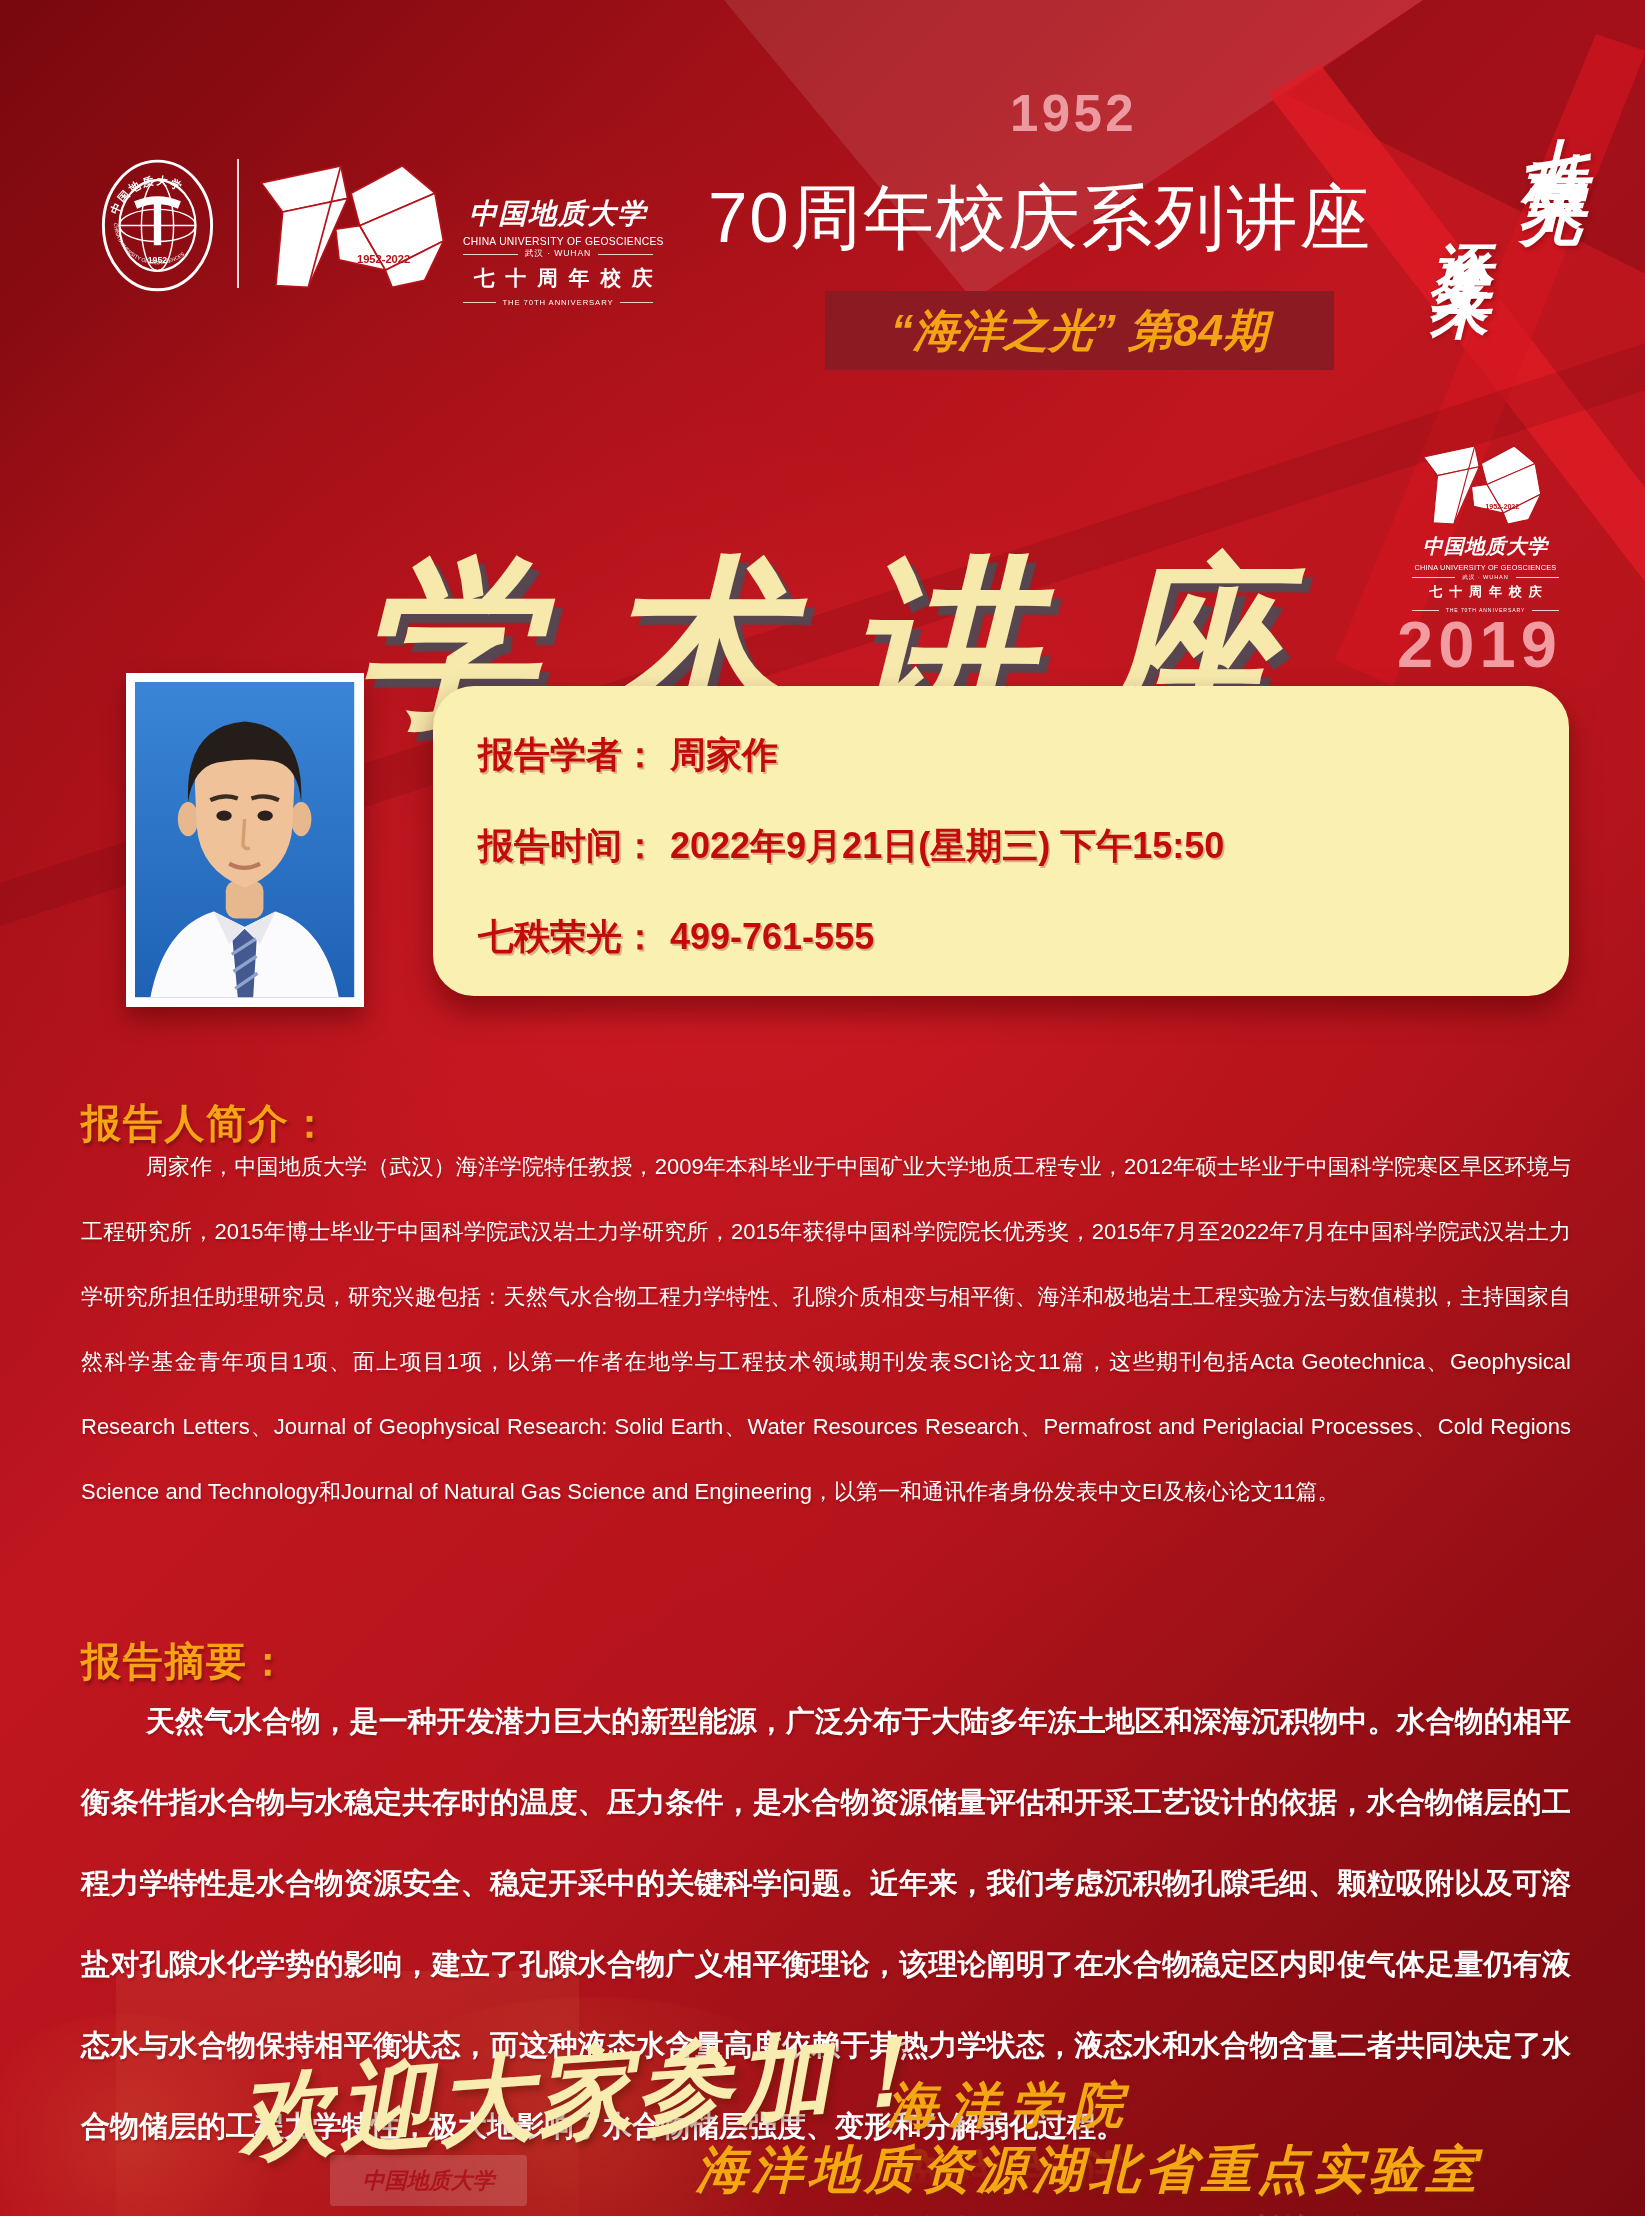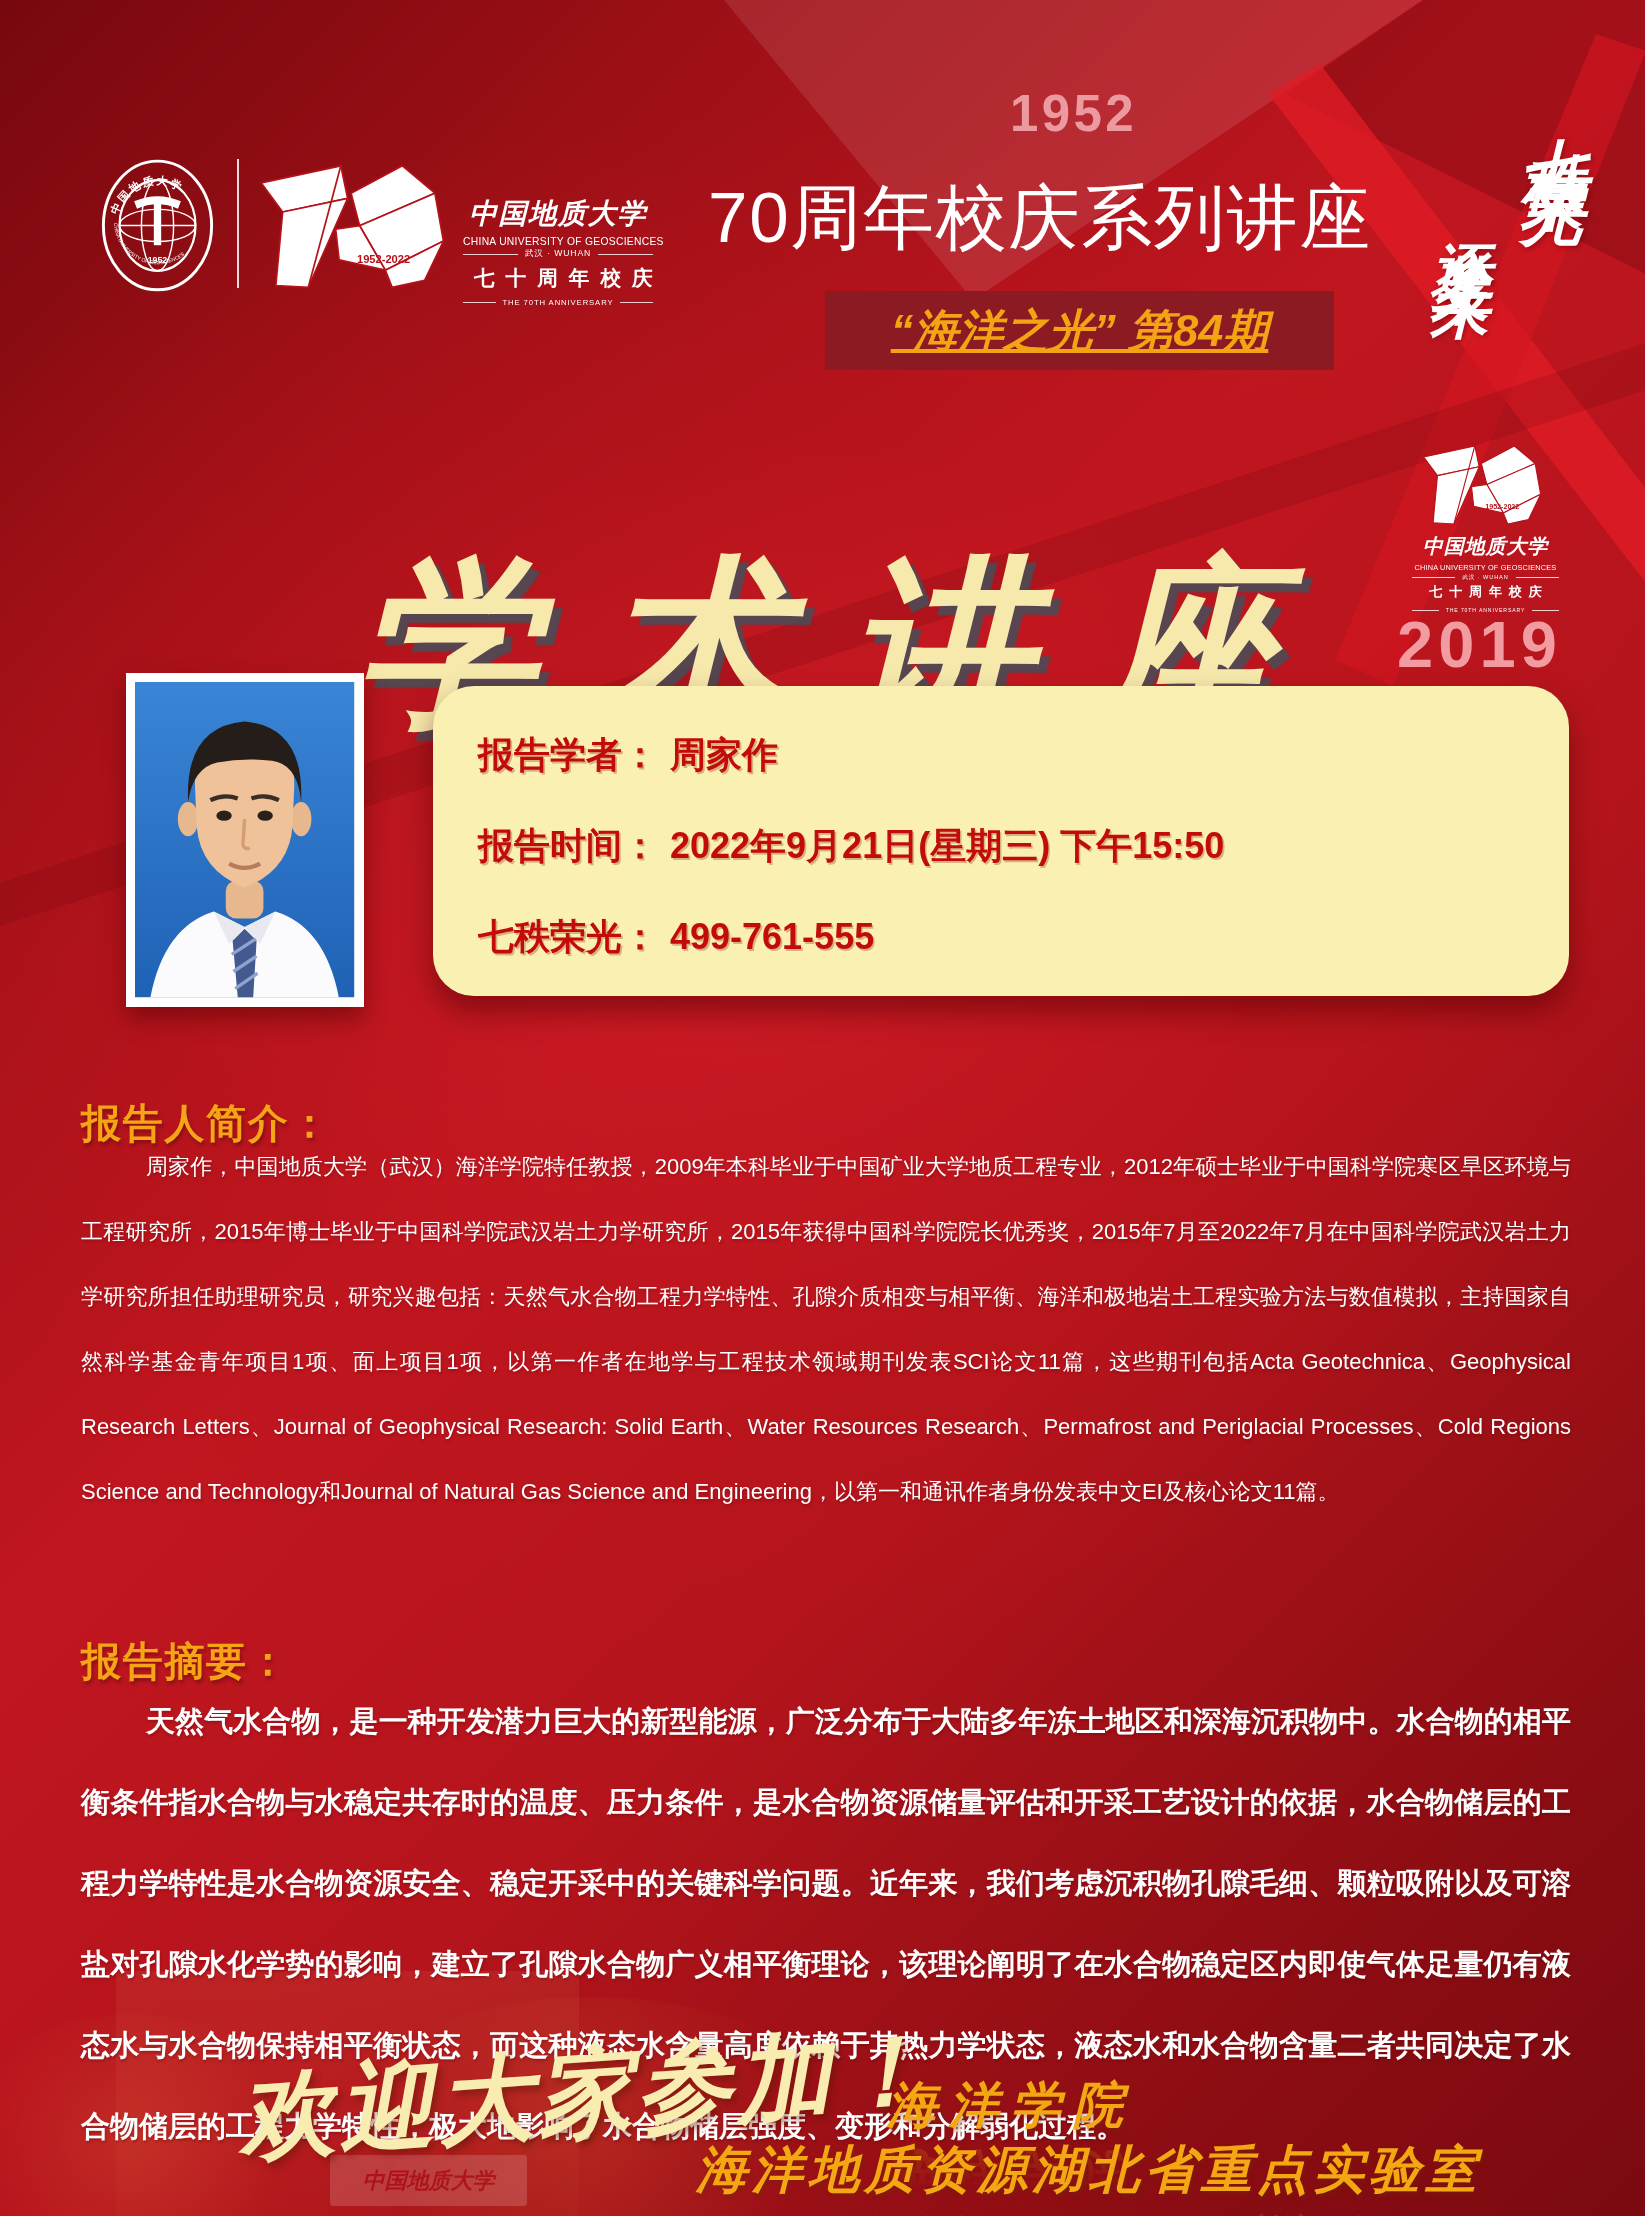--- a/index.html
+++ b/index.html
@@ -59,21 +59,21 @@
   .uni-anniv{font-size:20.6px;font-weight:bold;letter-spacing:11px;margin-top:3.4px;white-space:nowrap;text-indent:11px;}
   .uni-anniv-en{display:flex;align-items:center;gap:6.9px;justify-content:center;margin-top:6px;}
   .uni-anniv-en .rule{flex:1;height:0.9px;background:rgba(255,255,255,.8);}
   .uni-anniv-en span{font-size:7.7px;letter-spacing:0.9px;white-space:nowrap;}
   .series-title{position:absolute;left:708px;top:171px;
     color:#fff;font-size:71px;font-weight:400;letter-spacing:1.7px;white-space:nowrap;}
   .year-1952{position:absolute;left:1010px;top:84px;
     color:rgba(242,166,172,.9);font-size:51px;font-weight:900;letter-spacing:3.4px;}
   .episode-banner{position:absolute;left:825px;top:291px;width:509px;height:79px;
     background:#8c1a23;display:flex;align-items:center;justify-content:center;}
-  .episode-banner span{color:#f2a414;font-size:45px;font-weight:bold;font-style:italic;white-space:nowrap;text-decoration:underline;}
+  .episode-banner span{color:#f2a414;font-size:45px;font-weight:bold;font-style:italic;white-space:nowrap;}
   
   .main-title{position:absolute;left:356px;top:401px;
     color:#f7e9ac;font-size:182px;font-weight:900;letter-spacing:65px;white-space:nowrap;
     text-shadow:7.7px 9.4px 1.7px rgba(75,75,85,.9);font-style:italic;}
   
   .cal{position:absolute;writing-mode:vertical-rl;color:#fff;font-weight:bold;font-style:italic;
     text-shadow:1.7px 1.7px 5.1px rgba(80,0,0,.4);white-space:nowrap;}
   .cal-1{left:1510px;top:87px;font-size:63px;letter-spacing:15.4px;}
   .cal-2{left:1421px;top:194px;font-size:58px;letter-spacing:13.7px;}
   .right-logo{position:absolute;left:1412px;top:441px;width:147px;text-align:center;color:#fff;}

